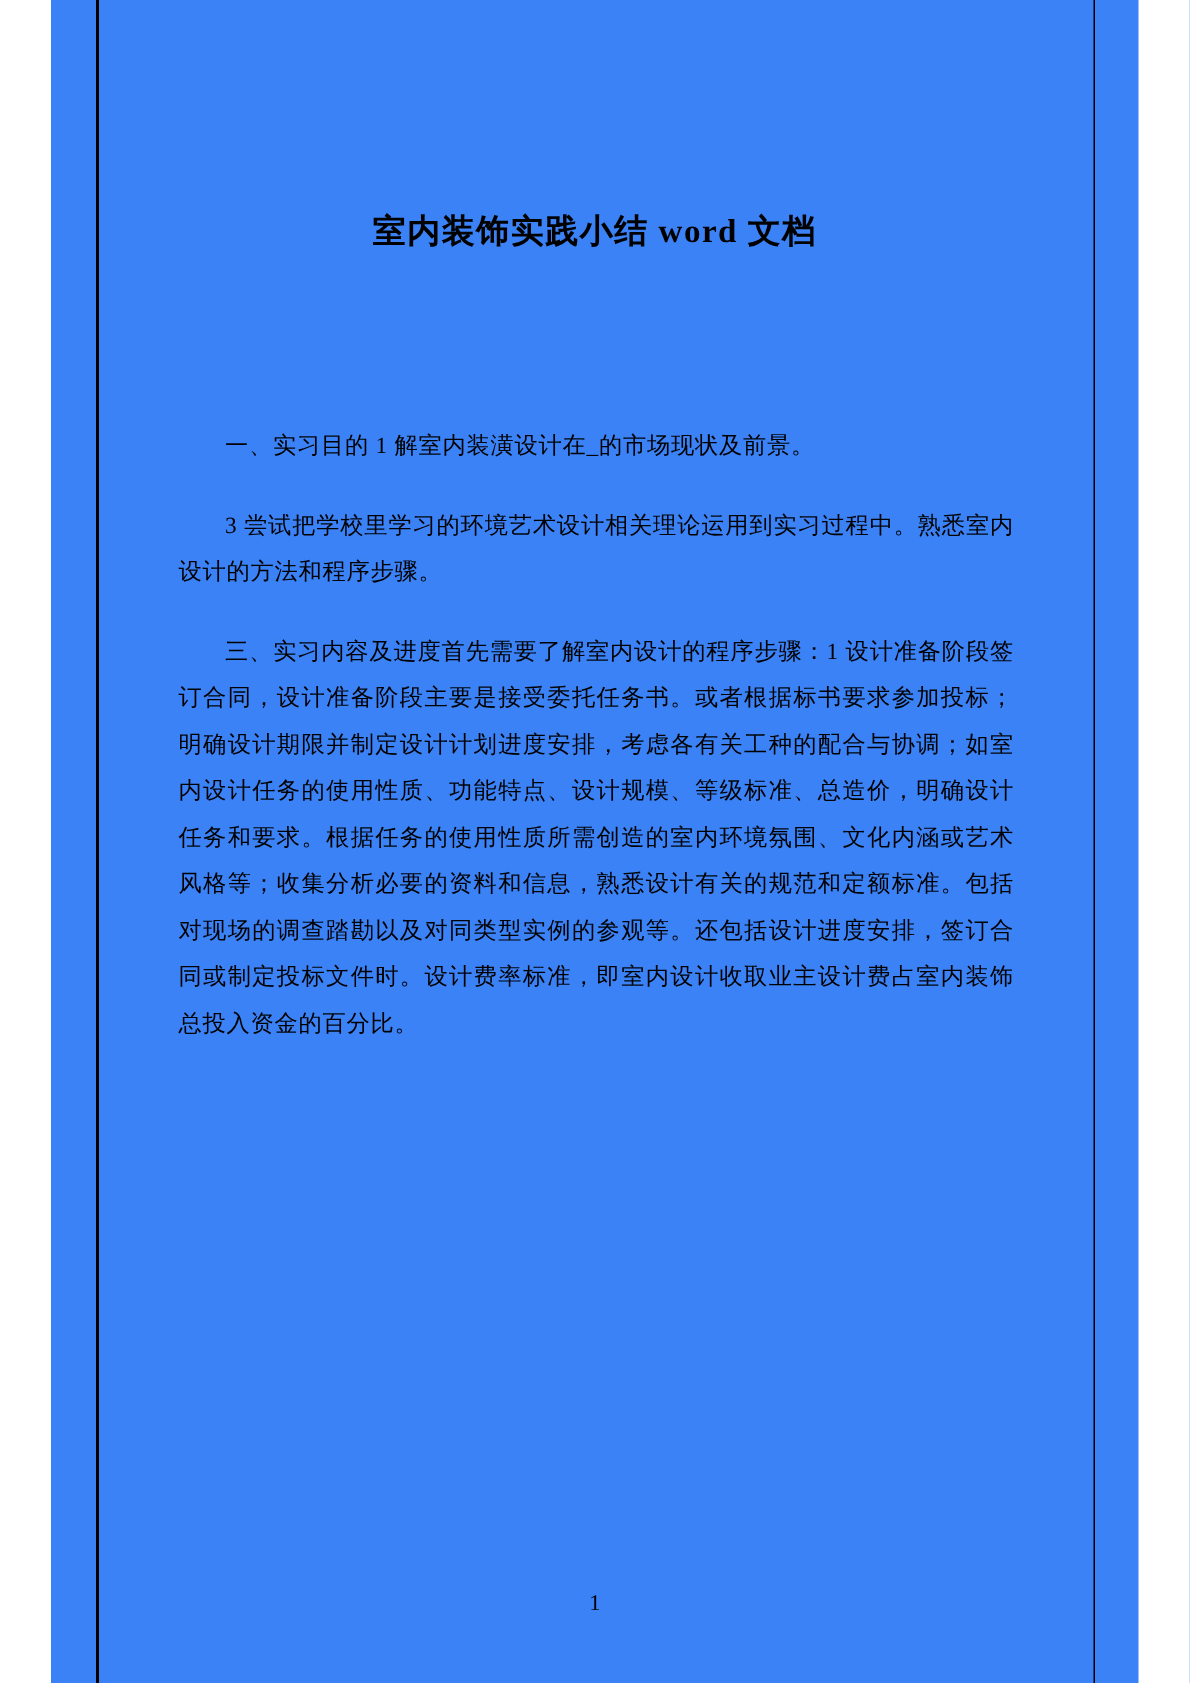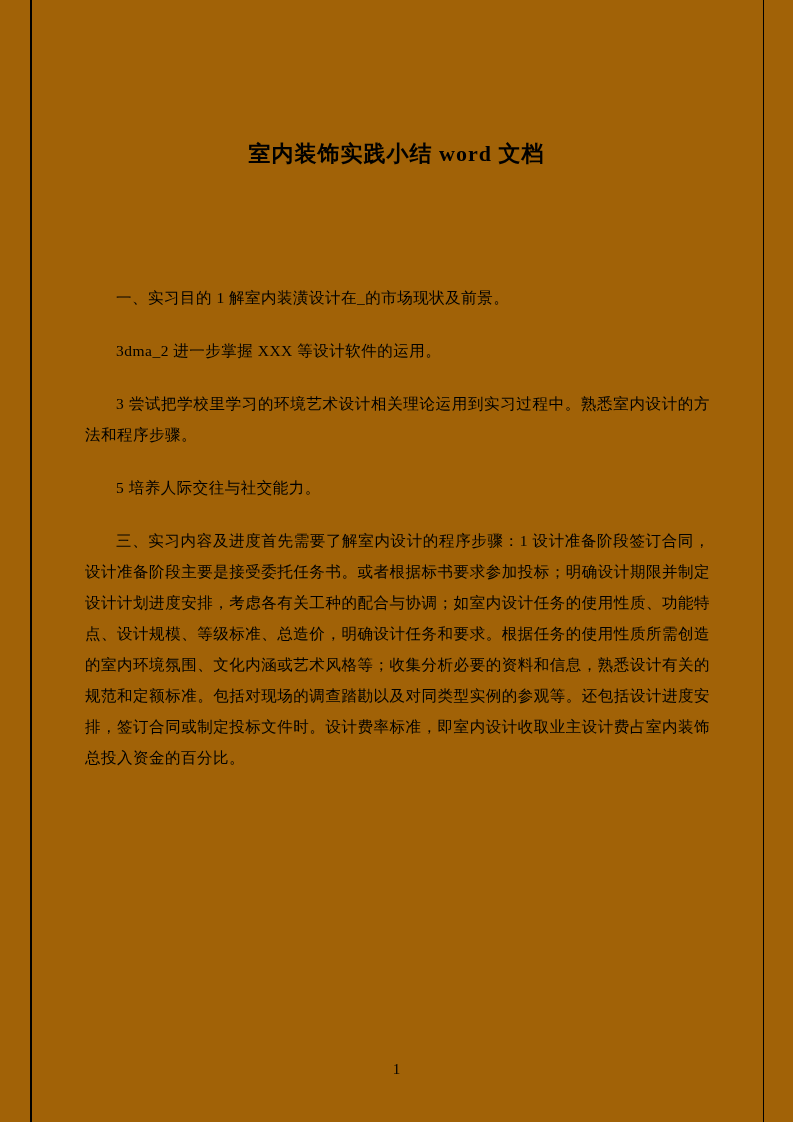--- a/index.html
+++ b/index.html
@@ -3,24 +3,24 @@
 <meta charset="utf-8">
 <style>
   * { margin: 0; padding: 0; box-sizing: border-box; }
   html, body {
     background: #ffffff;
     font-family: "Liberation Serif", "DejaVu Serif", serif;
     color: #000000;
   }
   .page {
     position: relative;
-    width: 793px;
+    width: 725px;
     height: 1122px;
     margin: 0 auto;
-    background: #a16207;
+    background: #3b82f6;
     overflow: hidden;
   }
   .edge-line {
     position: absolute;
     top: 0;
     bottom: 0;
     width: 1.5px;
     background: #000000;
   }
   .edge-left  { left: 30px; }
@@ -57,20 +57,18 @@
 <body>
 
 <div class="page">
   <div class="edge-line edge-left"></div>
   <div class="edge-line edge-right"></div>
 
   <h1 class="doc-title">室内装饰实践小结 word 文档</h1>
 
   <div class="content">
     <p class="para">一、实习目的 1 解室内装潢设计在_的市场现状及前景。</p>
-    <p class="para">3dma_2 进一步掌握 XXX 等设计软件的运用。</p>
     <p class="para">3 尝试把学校里学习的环境艺术设计相关理论运用到实习过程中。熟悉室内设计的方法和程序步骤。</p>
-    <p class="para">5 培养人际交往与社交能力。</p>
     <p class="para">三、实习内容及进度首先需要了解室内设计的程序步骤：1 设计准备阶段签订合同，设计准备阶段主要是接受委托任务书。或者根据标书要求参加投标；明确设计期限并制定设计计划进度安排，考虑各有关工种的配合与协调；如室内设计任务的使用性质、功能特点、设计规模、等级标准、总造价，明确设计任务和要求。根据任务的使用性质所需创造的室内环境氛围、文化内涵或艺术风格等；收集分析必要的资料和信息，熟悉设计有关的规范和定额标准。包括对现场的调查踏勘以及对同类型实例的参观等。还包括设计进度安排，签订合同或制定投标文件时。设计费率标准，即室内设计收取业主设计费占室内装饰总投入资金的百分比。</p>
   </div>
 
   <div class="page-number">1</div>
 </div>
 
 </body></html>

